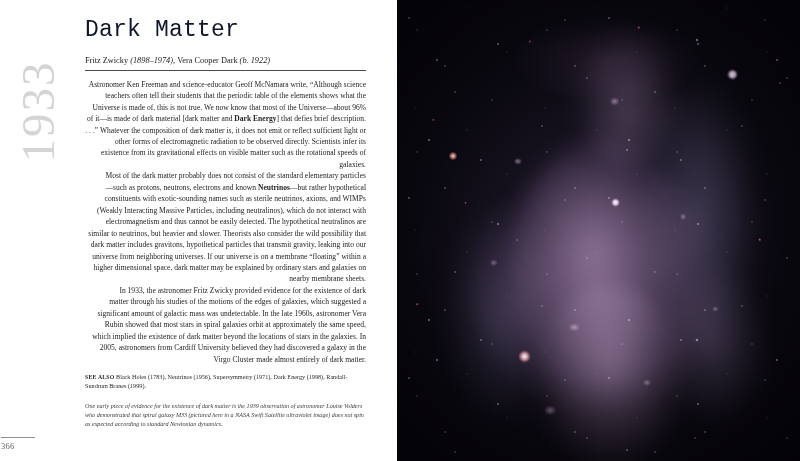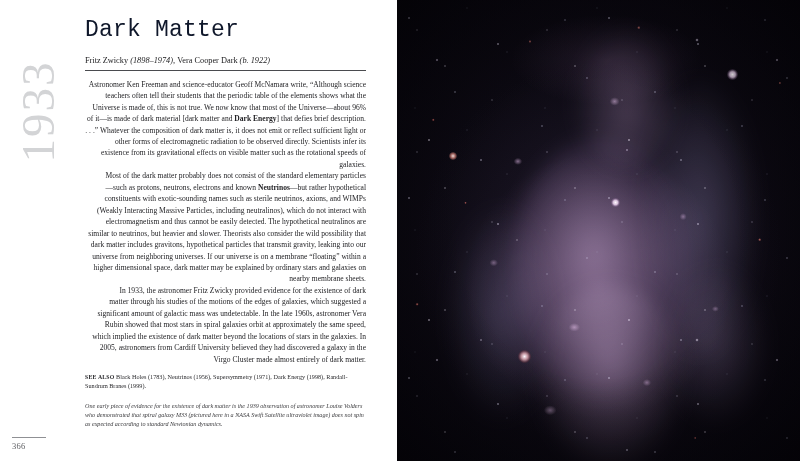--- a/index.html
+++ b/index.html
@@ -49,21 +49,21 @@
     font-size: 47px;
     letter-spacing: 2px;
     color: #d3d4d6;
     line-height: 1;
     font-weight: 400;
     user-select: none;
   }
 
   .page-number-block {
     position: absolute;
-    left: 12px;
+    left: 1px;
     bottom: 10px;
     width: 40px;
     margin-top: 47px;
   }
   .page-rule {
     width: 34px;
     height: 1px;
     background: #8f9094;
     margin-bottom: 3px;
   }

